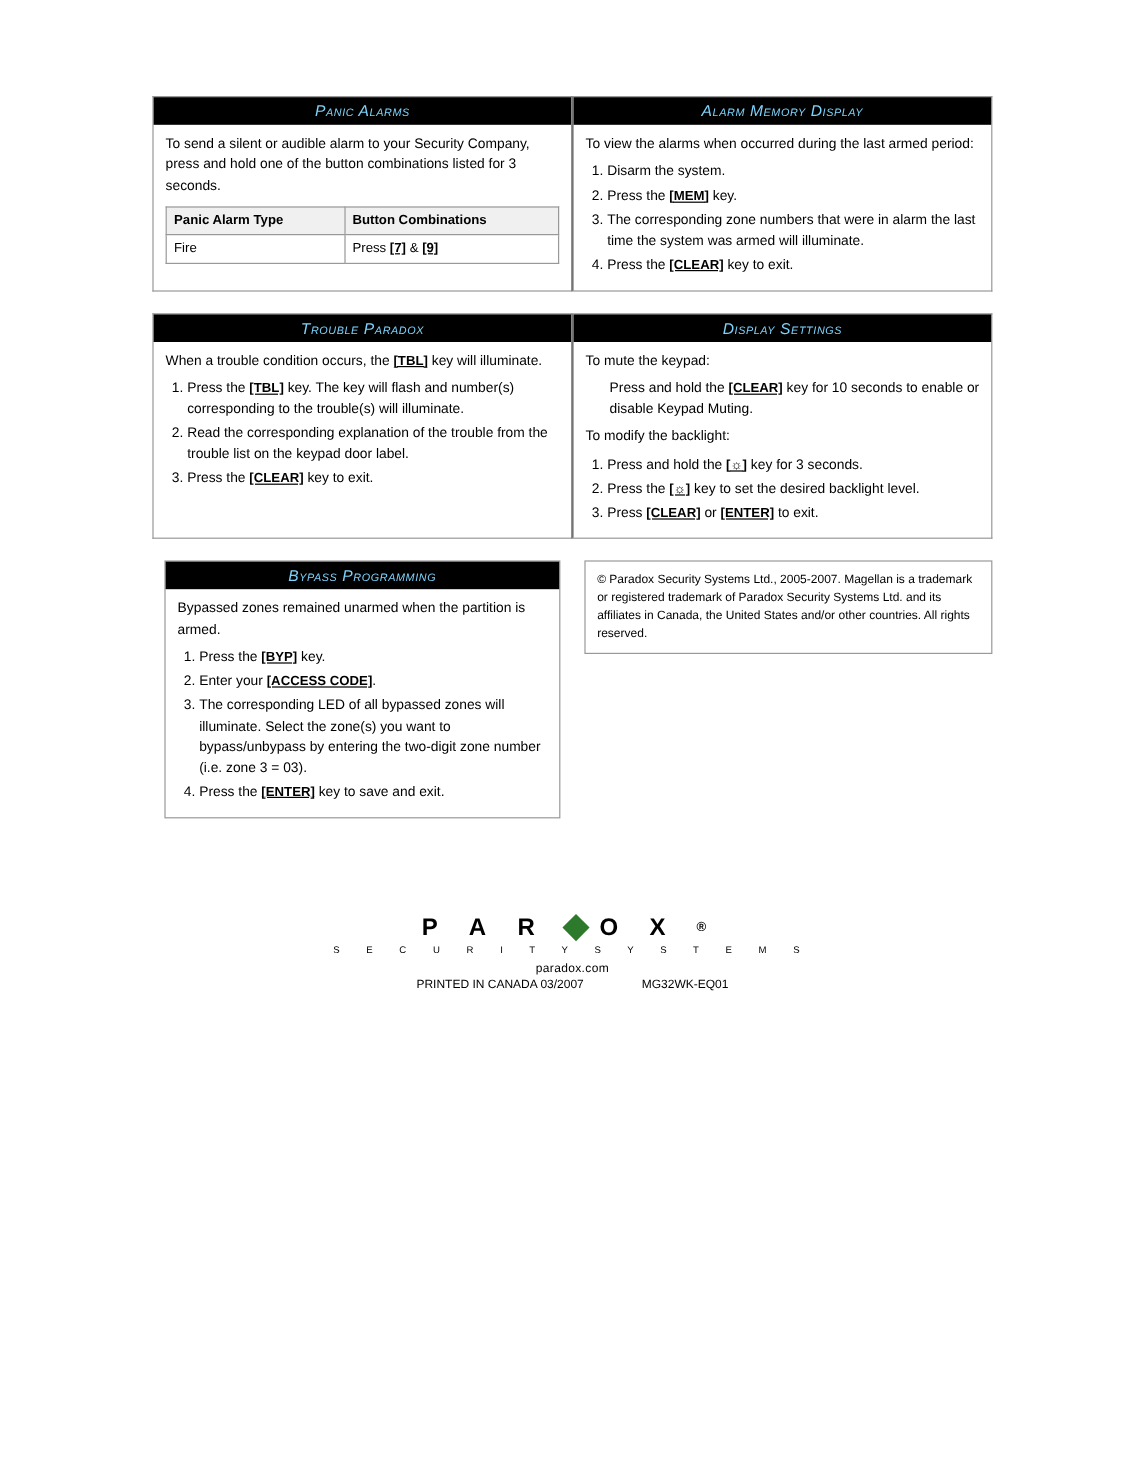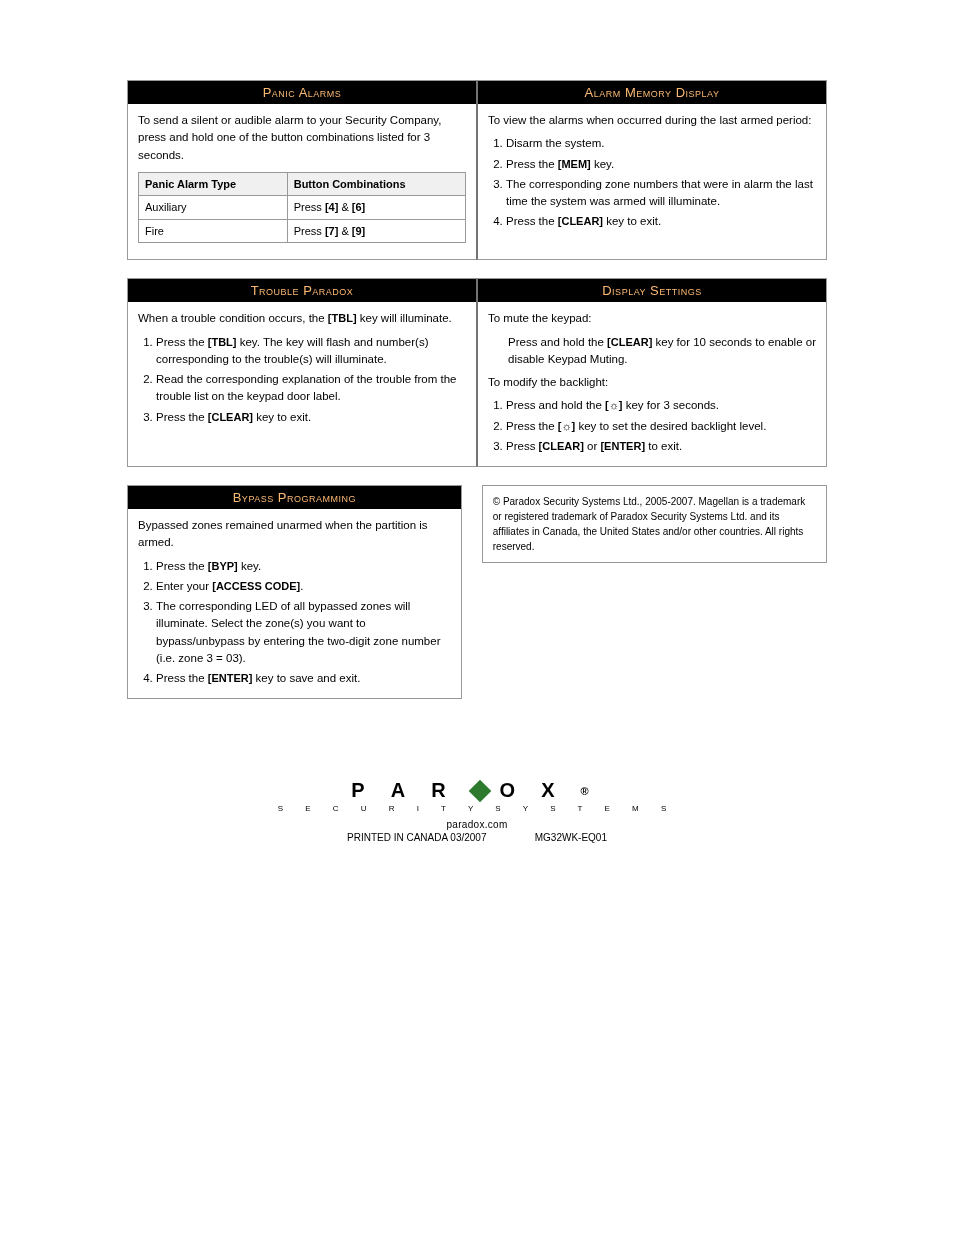--- a/index.html
+++ b/index.html
@@ -37,26 +37,27 @@
     }
 
     .section {
       flex: 1;
       border: 1px solid #999;
       padding: 0;
     }
 
     .section-header {
       background: #000;
-      color: #fdba74;
+      color: #7dd3fc;
       text-align: center;
       padding: 4px 8px;
       font-size: 12.5px;
       font-weight: normal;
       letter-spacing: 0.5px;
+      font-style: italic;
     }
 
     .section-header .small-caps {
       font-variant: small-caps;
       font-size: 13px;
     }
 
     .section-body {
       padding: 8px 10px;
       font-size: 11.5px;
@@ -96,36 +97,38 @@
     .panic-table td {
       border: 1px solid #999;
       padding: 3px 6px;
       vertical-align: top;
     }
 
     kbd {
       font-family: Arial, sans-serif;
       font-weight: bold;
       font-size: 11px;
+      text-decoration: underline;
     }
 
     .bold { font-weight: bold; }
 
     .left-section { border-right: none; }
     .right-section { border-left: 2px solid #737373; }
 
     .bottom-container {
       display: flex;
       width: 100%;
       gap: 0;
       margin-top: 18px;
     }
 
     .bypass-wrapper {
       width: 350px;
+      margin-left: 10px;
     }
 
     .copyright-wrapper {
       margin-left: 20px;
       width: 360px;
       padding: 8px 10px;
       border: 1px solid #999;
       font-size: 10px;
       line-height: 1.5;
       align-self: flex-start;
@@ -195,24 +198,20 @@
       <div class="section-body">
         <p>To send a silent or audible alarm to your Security Company, press and hold one of the button combinations listed for 3 seconds.</p>
         <table class="panic-table">
           <thead>
             <tr>
               <th>Panic Alarm Type</th>
               <th>Button Combinations</th>
             </tr>
           </thead>
           <tbody>
-            <tr>
-              <td>Auxiliary</td>
-              <td>Press <kbd>[4]</kbd> &amp; <kbd>[6]</kbd></td>
-            </tr>
             <tr>
               <td>Fire</td>
               <td>Press <kbd>[7]</kbd> &amp; <kbd>[9]</kbd></td>
             </tr>
           </tbody>
         </table>
       </div>
     </div>
 
     <div class="section right-section">

